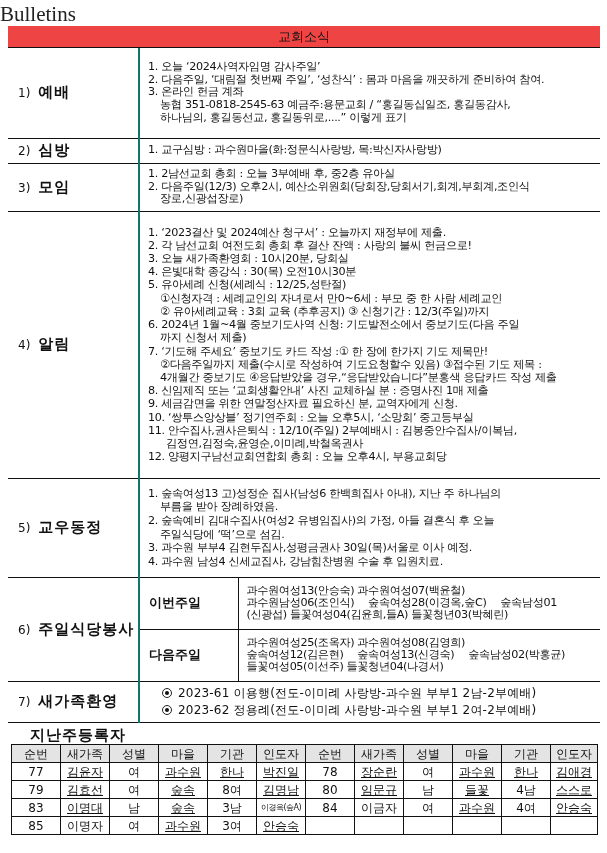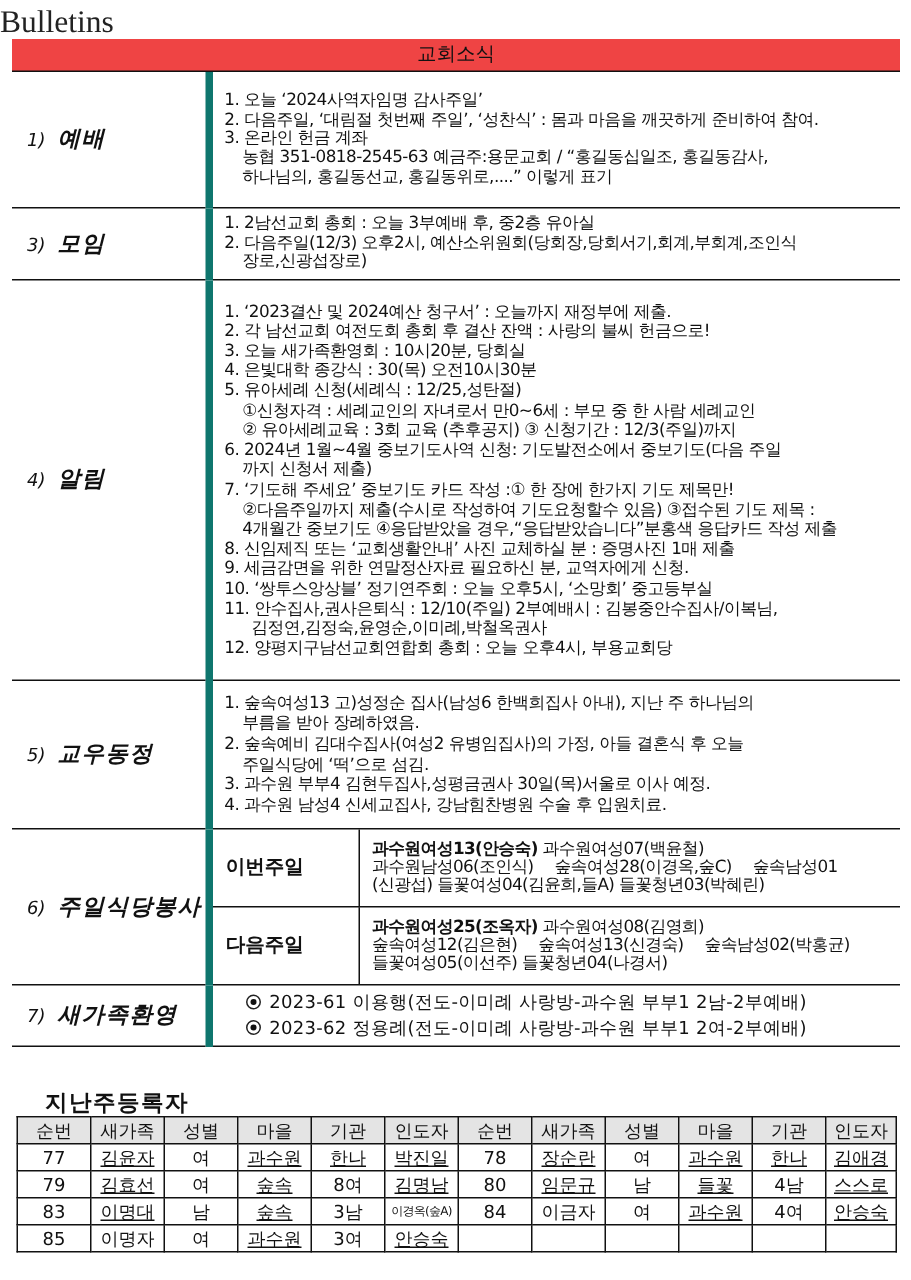--- a/index.html
+++ b/index.html
@@ -16,39 +16,39 @@
     background: #ef4444; text-align: center; font-size: 13px; line-height: 22px;
     border-bottom: 1px solid #111; color: #111;
   }
 
   .main {
     position: absolute; left: 8px; top: 48px; width: 592px;
     border-collapse: collapse; table-layout: fixed;
   }
   .main td { border-bottom: 1px solid #111; vertical-align: middle; }
   .main td.label {
-    width: 131px; border-right: 5px solid #0f766e; padding-left: 10px;
-    font-size: 14px; white-space: nowrap; font-style: italic;
+    width: 131px; border-right: 2px solid #0f766e; padding-left: 10px;
+    font-size: 14px; white-space: nowrap;
   }
   .main td.label .num { font-size: 12px; margin-right: 8px; font-weight: normal; }
   .main td.label .name { font-weight: bold; font-size: 15px; letter-spacing: 1px; }
   .main td.content {
     padding: 2px 4px 2px 8px; font-size: 11.2px; line-height: 12.6px; letter-spacing: -0.35px;
   }
   .line { white-space: nowrap; }
   .indent { padding-left: 12px; }
   .indent2 { padding-left: 18px; }
   .tight { line-height: 11.8px; }
 
   .sub { width: 100%; border-collapse: collapse; table-layout: fixed; }
   .sub td { border-bottom: 1px solid #111; vertical-align: middle; }
   .sub tr:last-child td { border-bottom: none; }
   .sub td.week { width: 98px; border-right: 1px solid #111; padding-left: 9px; font-size: 13px; font-weight: bold; }
   .sub td.svc { padding: 2px 4px 2px 8px; font-size: 11.2px; line-height: 12.4px; letter-spacing: -0.4px; }
-  .bold { font-weight: bold; }
+  .bold { font-weight: normal; }
 
   .newfam { font-size: 12px; line-height: 17px; letter-spacing: 0.2px; padding-left: 22px; }
   .radio { display: inline-block; width: 10px; height: 10px; border: 1px solid #222; border-radius: 50%;
            position: relative; margin-right: 6px; vertical-align: -1px; }
   .radio::after { content: ""; position: absolute; left: 2px; top: 2px; width: 4px; height: 4px; border-radius: 50%; background: #111; }
 
   .reg-title {
     position: absolute; left: 30px; top: 727px; font-size: 15px; font-weight: bold;
     letter-spacing: 1px; color: #111; line-height: 16px;
   }
@@ -80,20 +80,28 @@
     </td>
     <td class="content">
       <div class="line">1. 오늘 ‘2024사역자임명 감사주일’</div>
       <div class="line">2. 다음주일, ‘대림절 첫번째 주일’, ‘성찬식’ : 몸과 마음을 깨끗하게 준비하여 참여.</div>
       <div class="line">3. 온라인 헌금 계좌</div>
       <div class="line indent">농협 351-0818-2545-63 예금주:용문교회 / “홍길동십일조, 홍길동감사,</div>
       <div class="line indent">하나님의, 홍길동선교, 홍길동위로,....” 이렇게 표기</div>
     </td>
   </tr>
 
+  <tr style="height:25px;">
+    <td class="label">
+      <span class="num">2)</span><span class="name">심방</span>
+    </td>
+    <td class="content">
+      <div class="line">1. 교구심방 : 과수원마을(화:정문식사랑방, 목:박신자사랑방)</div>
+    </td>
+  </tr>
 
   <tr style="height:48px;">
     <td class="label">
       <span class="num">3)</span><span class="name">모임</span>
     </td>
     <td class="content">
       <div class="line">1. 2남선교회 총회 : 오늘 3부예배 후, 중2층 유아실</div>
       <div class="line">2. 다음주일(12/3) 오후2시, 예산소위원회(당회장,당회서기,회계,부회계,조인식</div>
       <div class="line indent">장로,신광섭장로)</div>
     </td>

